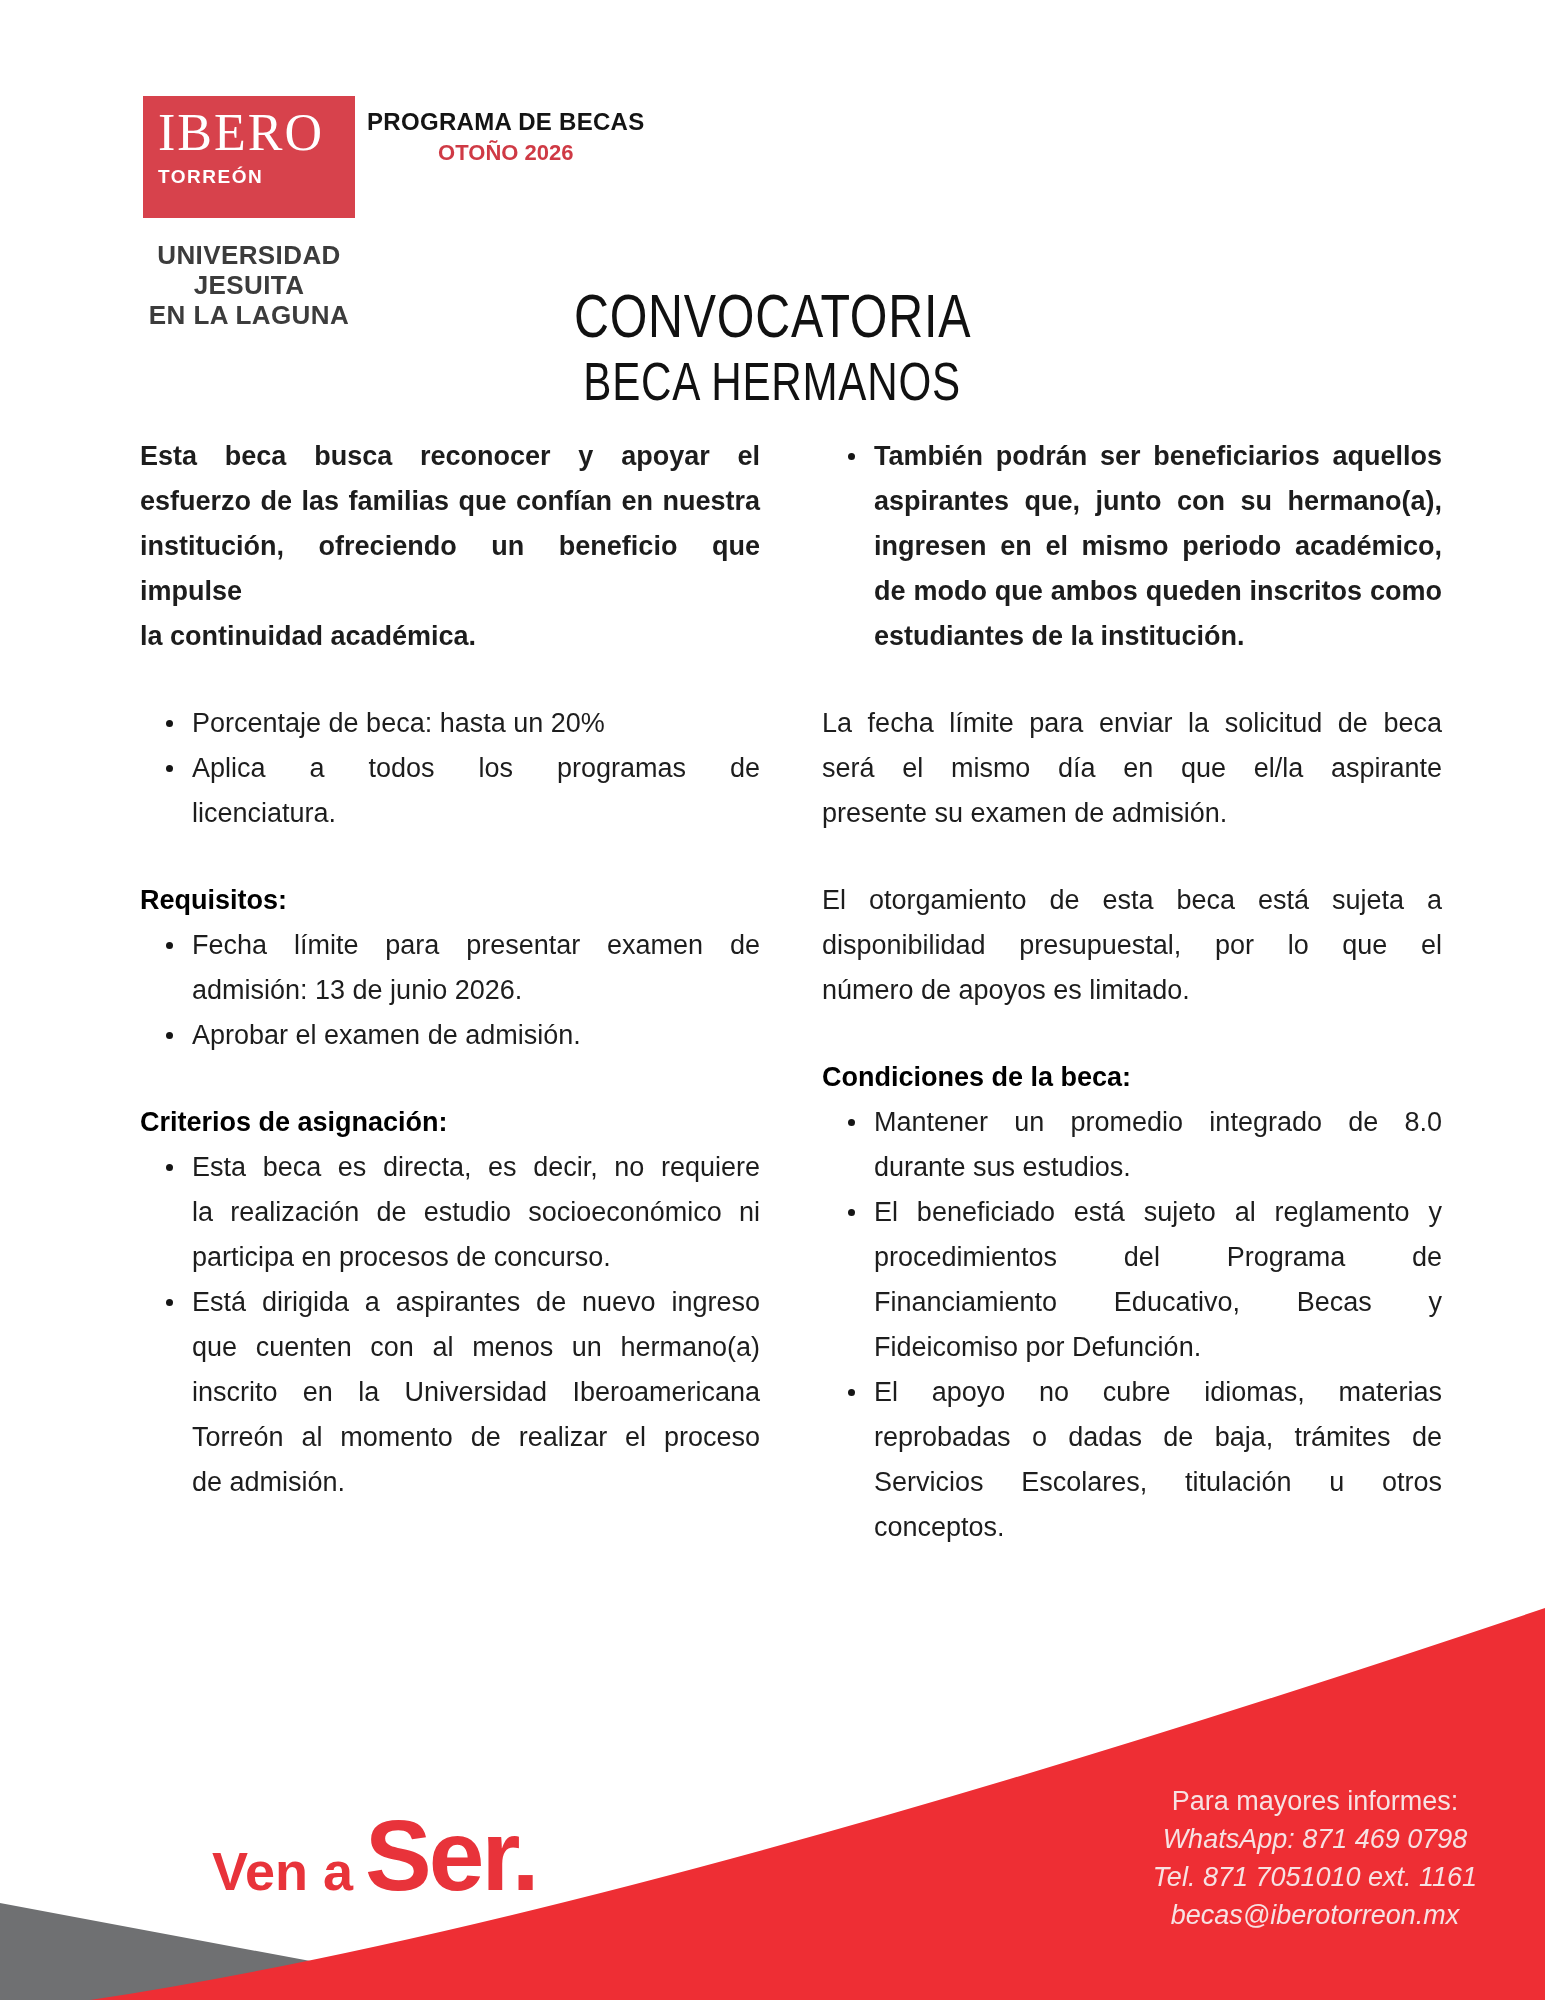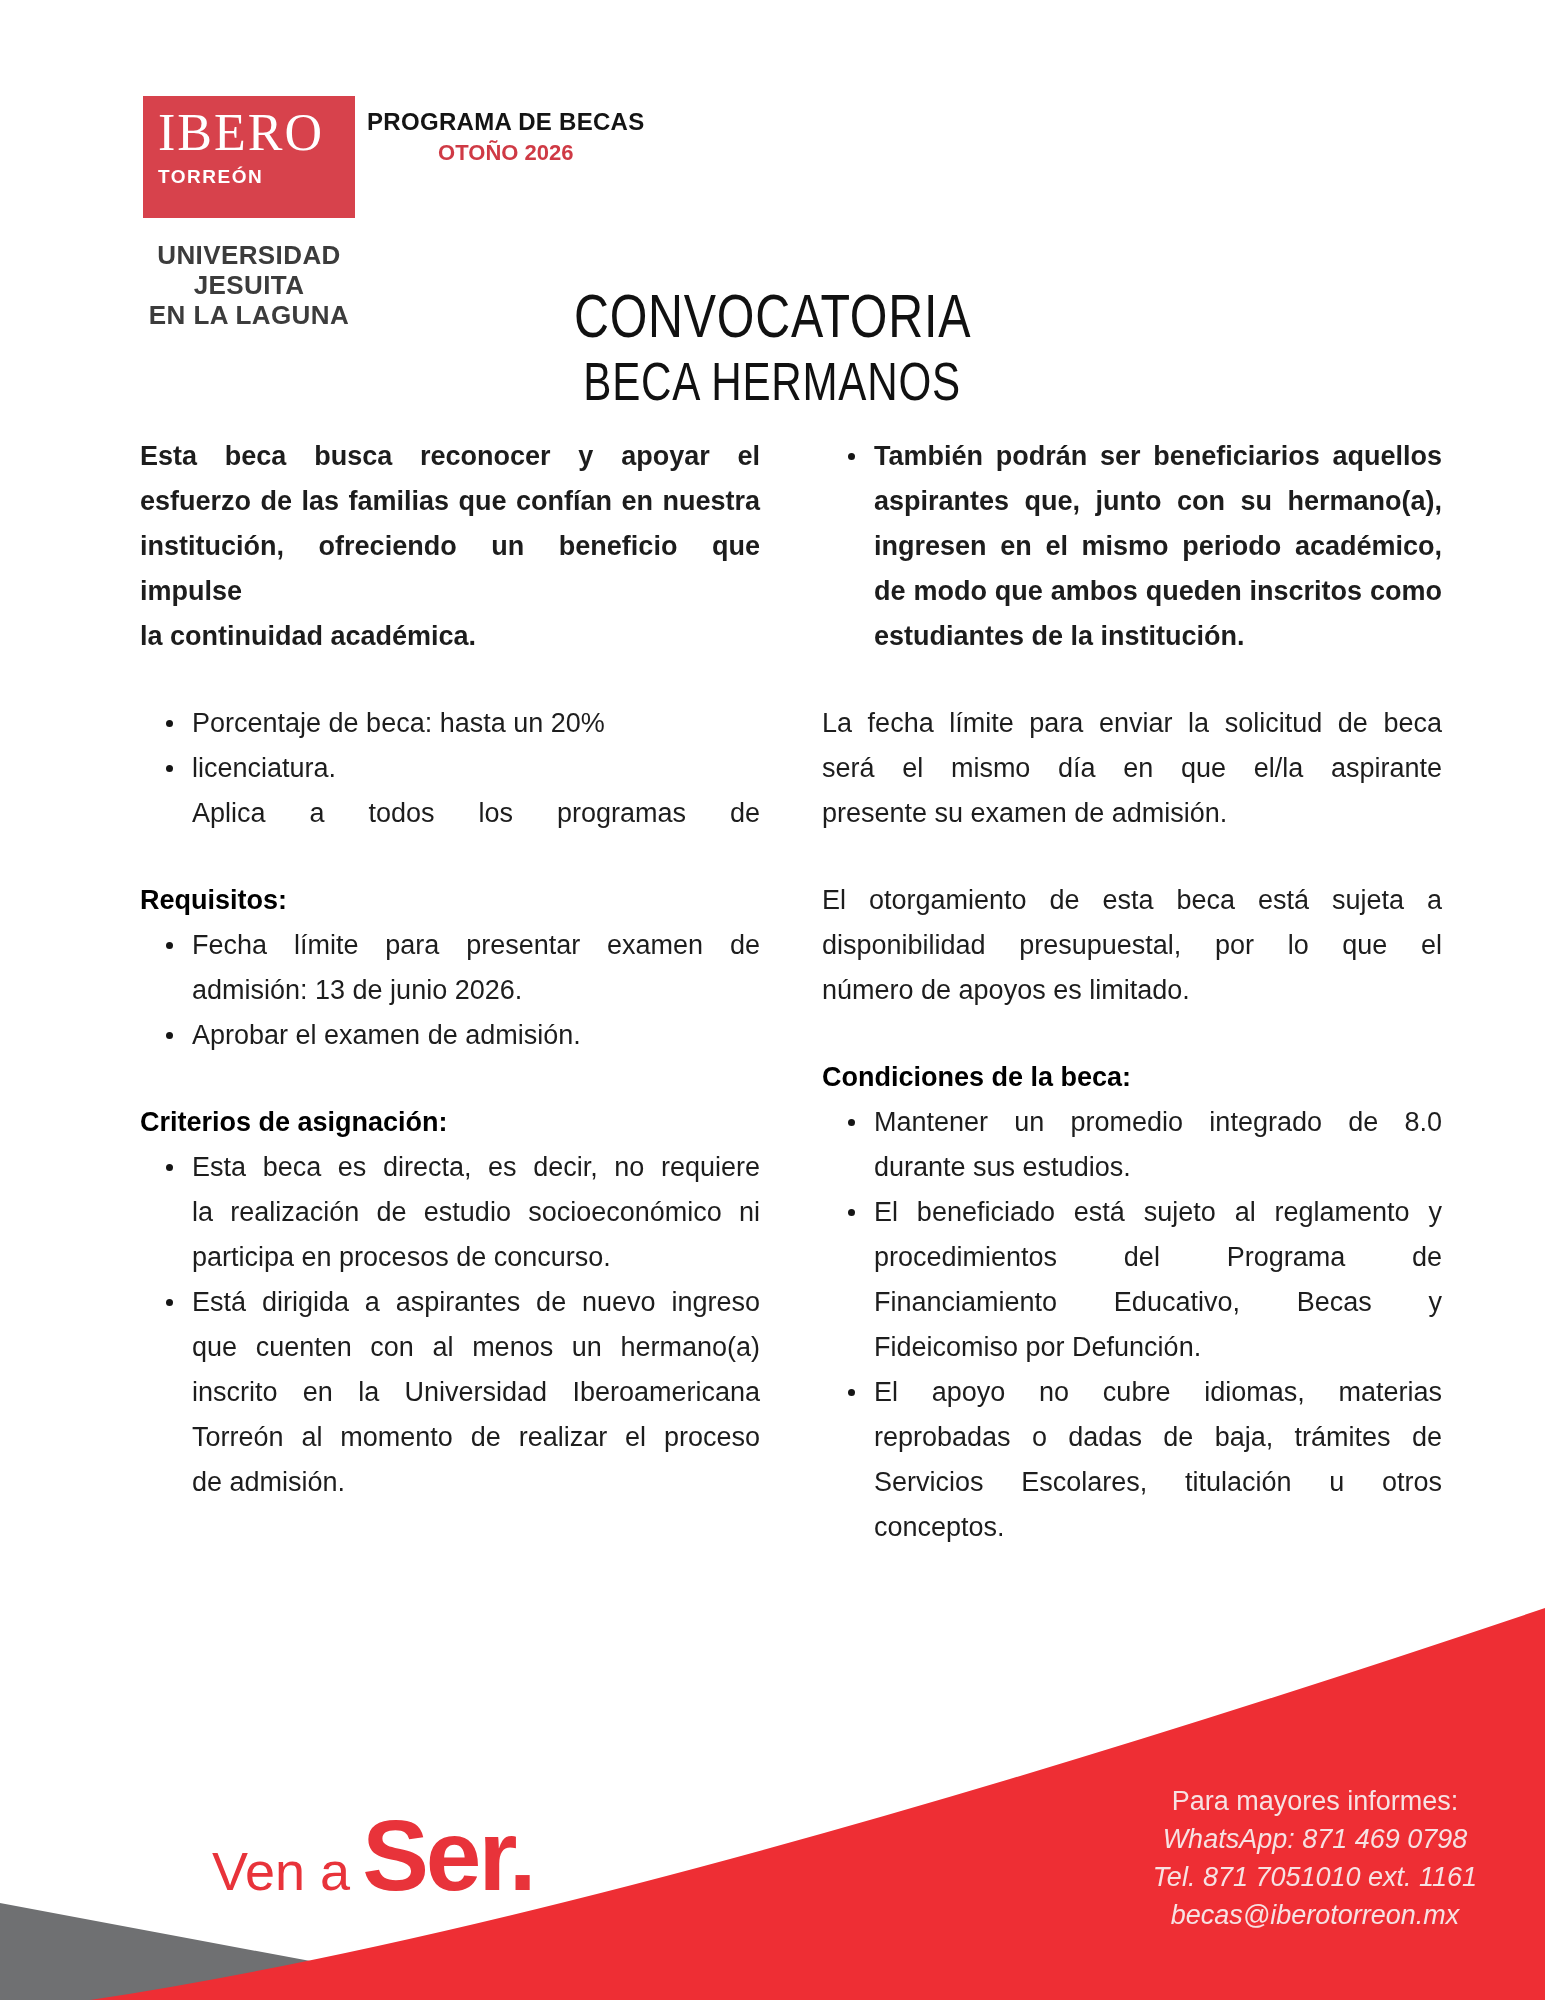--- a/index.html
+++ b/index.html
@@ -59,21 +59,21 @@
     border-radius:50%; background:#151515;
   }
 
   
   .footer-svg { position:absolute; left:0; top:1540px; width:1545px; height:460px; display:block; }
   .slogan {
     position:absolute; left:212px; top:1798px;
     display:flex; align-items:baseline; gap:12px;
     color:#e8333a; white-space:nowrap;
   }
-  .slogan-prefix { font-size:54px; font-weight:400; }
+  .slogan-prefix { font-size:54px; font-weight:700; }
   .slogan-word   { font-size:100px; font-weight:700; letter-spacing:-3px; }
   .contact {
     position:absolute; left:1085px; top:1782px; width:460px;
     text-align:center; color:#f7e2e3; font-size:27px; line-height:38px;
   }
   .contact .italic { font-style:italic; }
 </style>
 </head>
 <body>
 
@@ -104,22 +104,22 @@
         <div class="line">institución, ofreciendo un beneficio que impulse</div>
         <div class="line line-last">la continuidad académica.</div>
       </div>
       <div class="block-bullets">
         <div class="bullet-item">
           <span class="bullet-dot"></span>
           <div class="line line-last">Porcentaje de beca: hasta un 20%</div>
         </div>
         <div class="bullet-item">
           <span class="bullet-dot"></span>
+          <div class="line">Aplica a todos los programas de</div>
           <div class="line line-last">licenciatura.</div>
-          <div class="line">Aplica a todos los programas de</div>
         </div>
       </div>
       <div class="block-heading">Requisitos:</div>
       <div class="block-bullets">
         <div class="bullet-item">
           <span class="bullet-dot"></span>
           <div class="line">Fecha límite para presentar examen de</div>
           <div class="line line-last">admisión: 13 de junio 2026.</div>
         </div>
         <div class="bullet-item">

